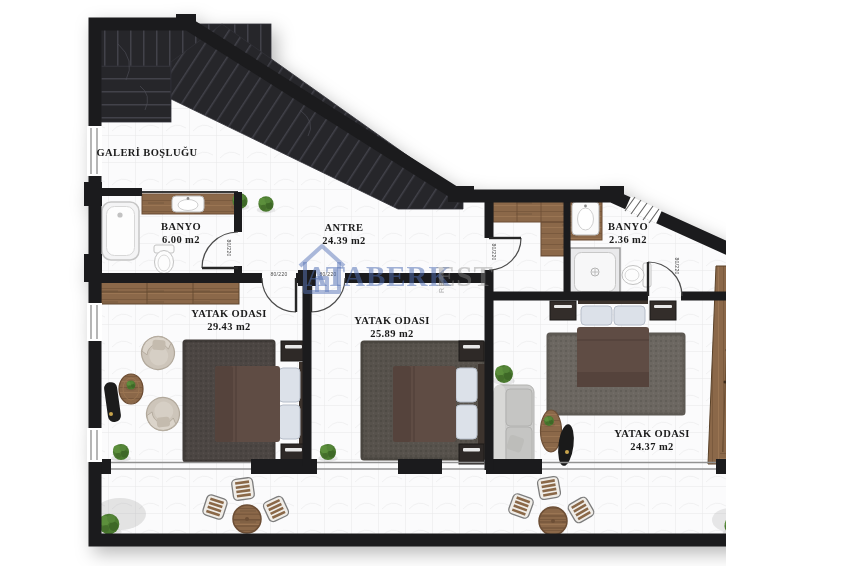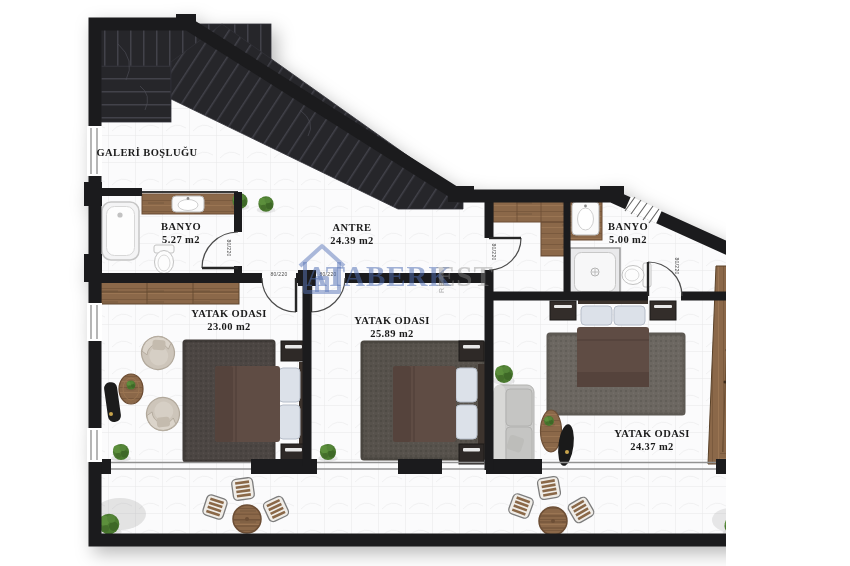--- a/index.html
+++ b/index.html
@@ -306,33 +306,33 @@
       <path d="M648,296 L648,262"></path>
     </g>
   </g>
 </svg>
 
 <div class="lab" style="left:147px;top:152px;">
   <span class="ln">GALERİ BOŞLUĞU</span>
 </div>
 <div class="lab" style="left:181px;top:233px;">
   <span class="ln">BANYO</span>
-  <span class="ln">5.27 m2</span>
-</div>
-<div class="lab" style="left:352px;top:234px;">
+  <span class="ln">6.00 m2</span>
+</div>
+<div class="lab" style="left:344px;top:234px;">
   <span class="ln">ANTRE</span>
   <span class="ln">24.39 m2</span>
 </div>
 <div class="lab" style="left:628px;top:233px;">
   <span class="ln">BANYO</span>
-  <span class="ln">5.00 m2</span>
+  <span class="ln">2.36 m2</span>
 </div>
 <div class="lab" style="left:229px;top:320px;">
   <span class="ln">YATAK ODASI</span>
-  <span class="ln">23.00 m2</span>
+  <span class="ln">29.43 m2</span>
 </div>
 <div class="lab" style="left:392px;top:327px;">
   <span class="ln">YATAK ODASI</span>
   <span class="ln">25.89 m2</span>
 </div>
 <div class="lab" style="left:652px;top:440px;">
   <span class="ln">YATAK ODASI</span>
   <span class="ln">24.37 m2</span>
 </div>
 

